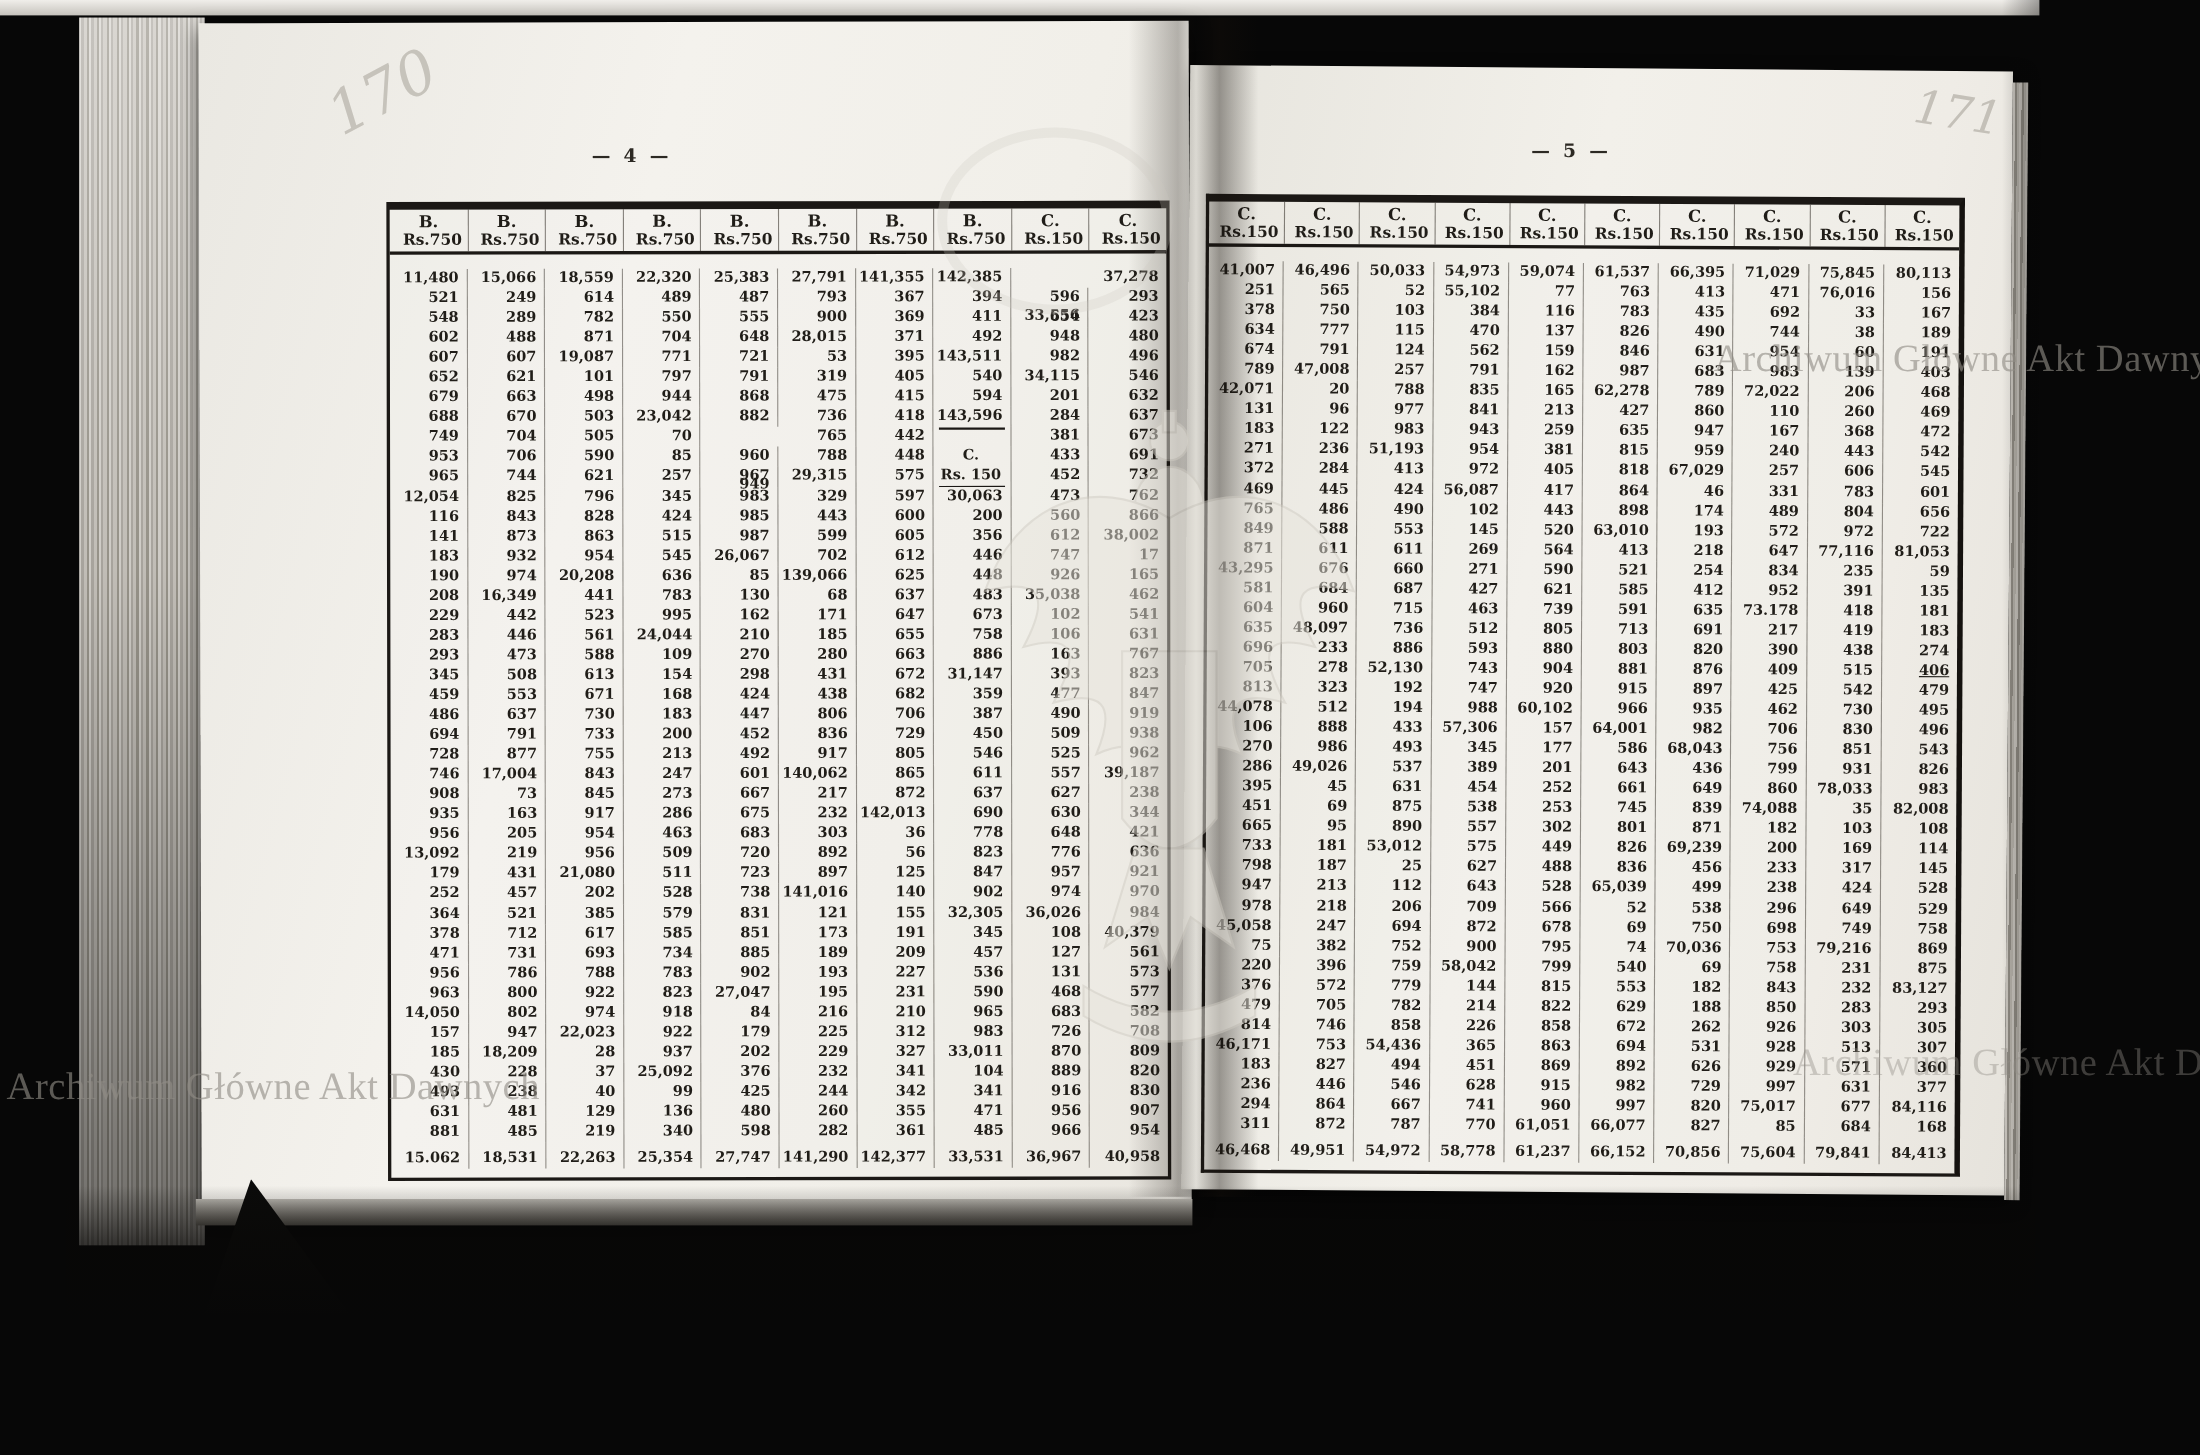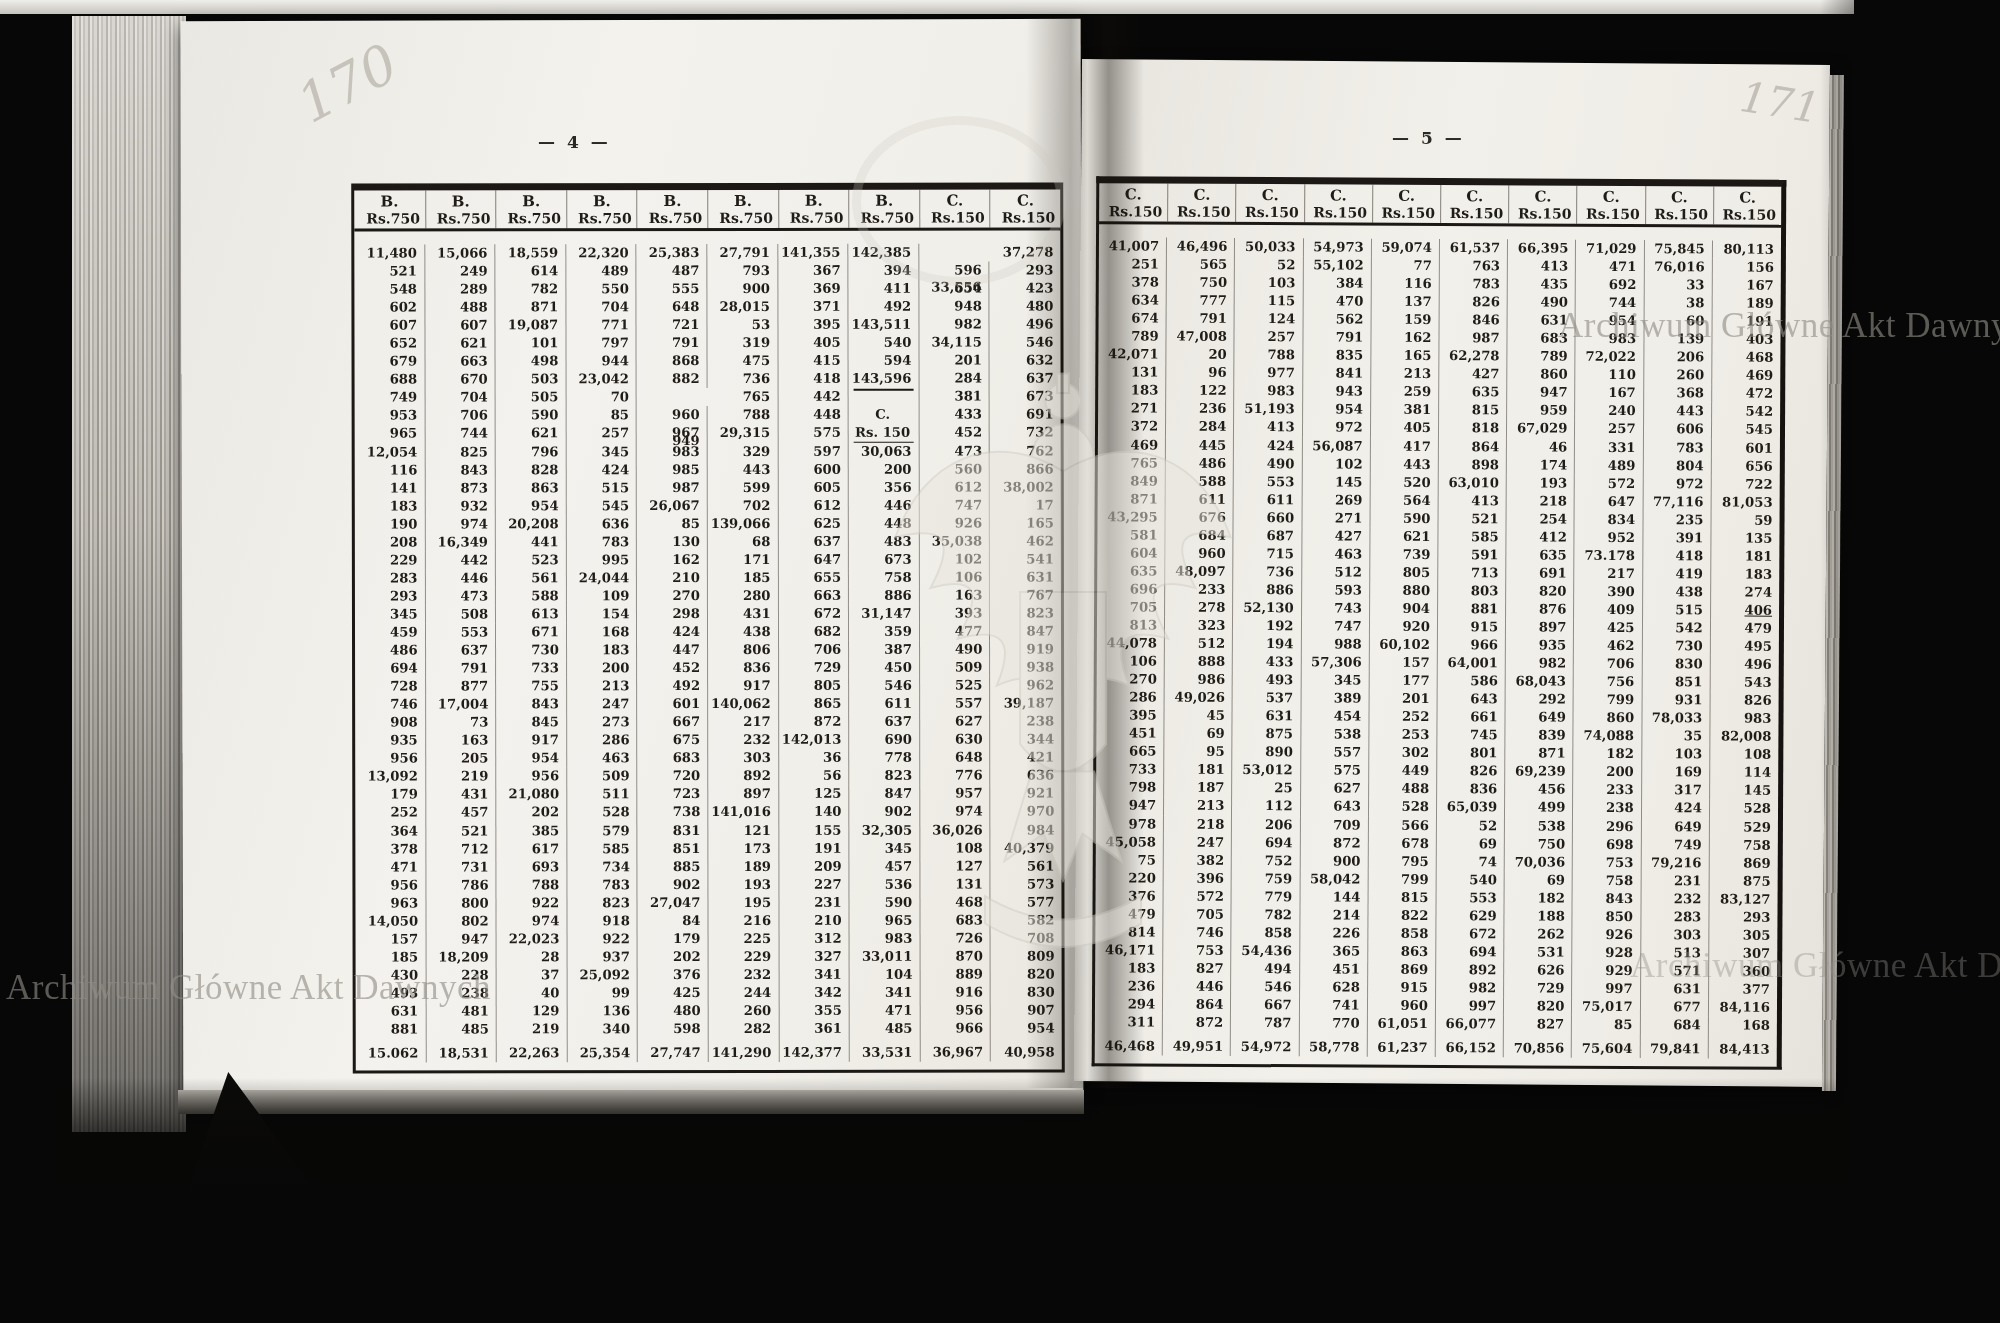--- a/index.html
+++ b/index.html
@@ -979,21 +979,21 @@
           <div class="cell vline" style="grid-area: 16 / 7;">254</div>
           <div class="cell vline" style="grid-area: 17 / 7;">412</div>
           <div class="cell vline" style="grid-area: 18 / 7;">635</div>
           <div class="cell vline" style="grid-area: 19 / 7;">691</div>
           <div class="cell vline" style="grid-area: 20 / 7;">820</div>
           <div class="cell vline" style="grid-area: 21 / 7;">876</div>
           <div class="cell vline" style="grid-area: 22 / 7;">897</div>
           <div class="cell vline" style="grid-area: 23 / 7;">935</div>
           <div class="cell vline" style="grid-area: 24 / 7;">982</div>
           <div class="cell vline" style="grid-area: 25 / 7;">68,043</div>
-          <div class="cell vline" style="grid-area: 26 / 7;">292</div>
+          <div class="cell vline" style="grid-area: 26 / 7;">436</div>
           <div class="cell vline" style="grid-area: 27 / 7;">649</div>
           <div class="cell vline" style="grid-area: 28 / 7;">839</div>
           <div class="cell vline" style="grid-area: 29 / 7;">871</div>
           <div class="cell vline" style="grid-area: 30 / 7;">69,239</div>
           <div class="cell vline" style="grid-area: 31 / 7;">456</div>
           <div class="cell vline" style="grid-area: 32 / 7;">499</div>
           <div class="cell vline" style="grid-area: 33 / 7;">538</div>
           <div class="cell vline" style="grid-area: 34 / 7;">750</div>
           <div class="cell vline" style="grid-area: 35 / 7;">70,036</div>
           <div class="cell vline" style="grid-area: 36 / 7;">69</div>

